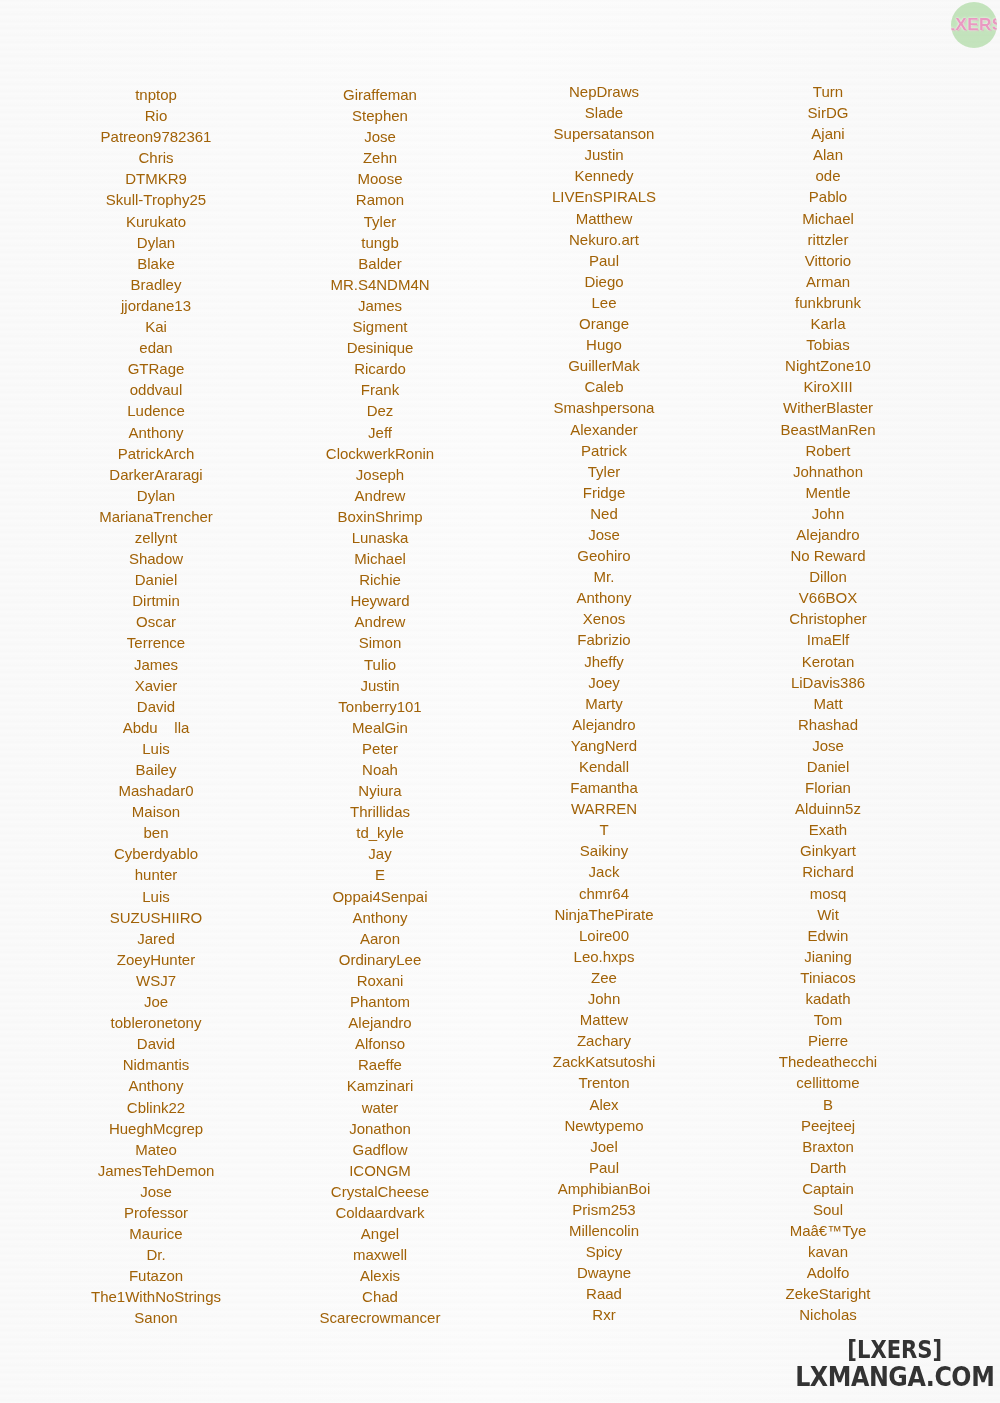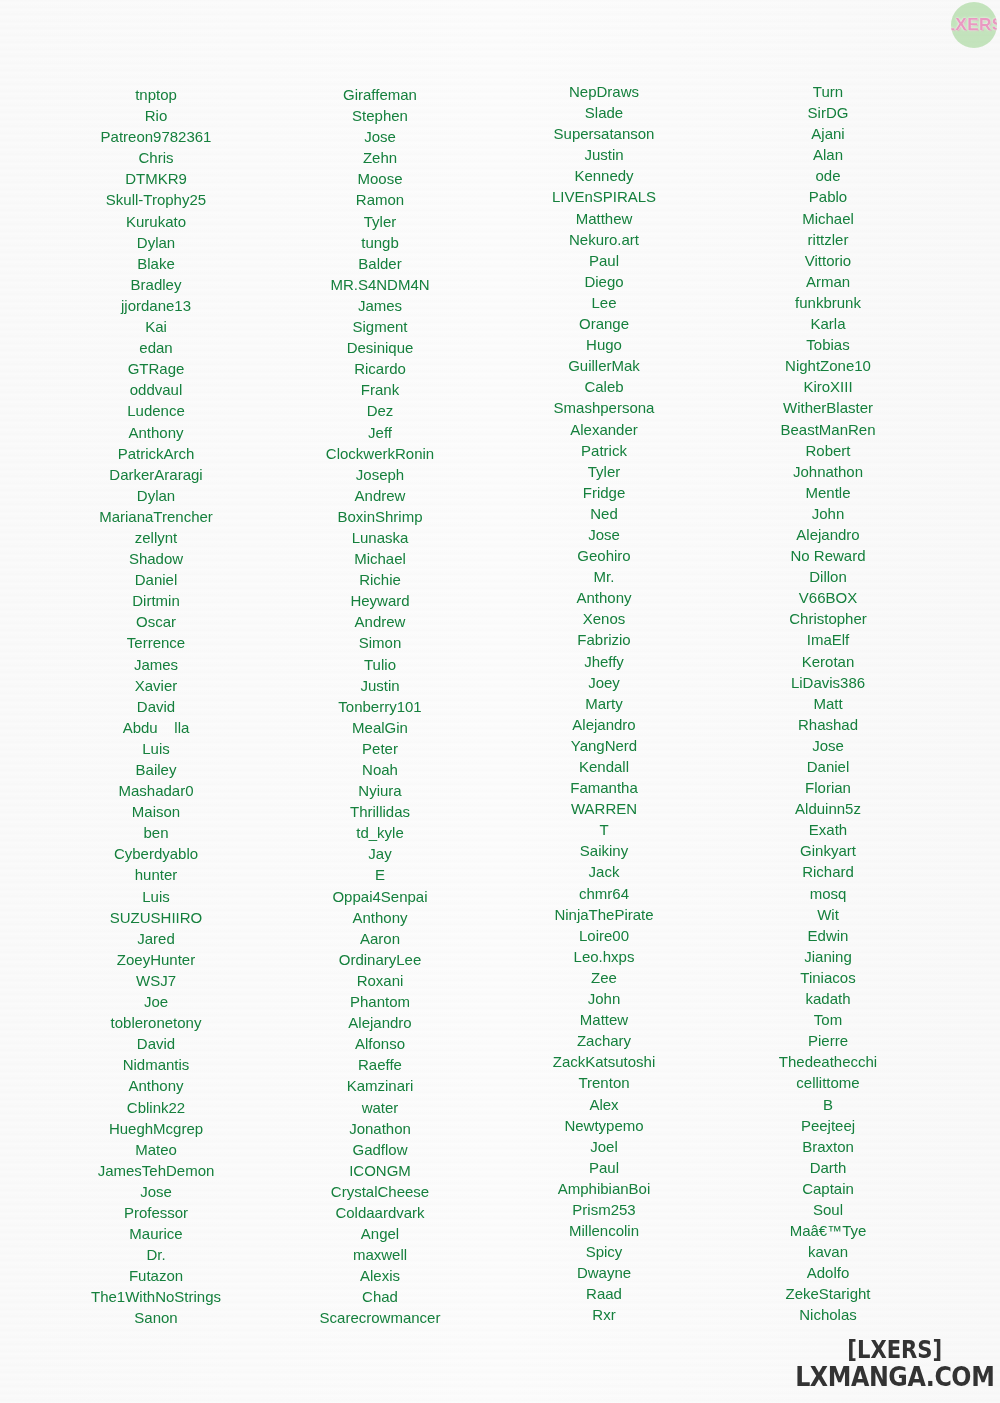--- a/index.html
+++ b/index.html
@@ -18,21 +18,21 @@
     left: 44px;
     top: 84px;
     width: 896px;
     display: grid;
     grid-template-columns: repeat(4, 224px);
   }
   .credits-column {
     text-align: center;
     font-size: 15px;
     line-height: 21.1px;
-    color: #15803d;
+    color: #a16207;
     white-space: pre;
   }
   .credits-column.shift-up { margin-top: -3px; }
   .logo-sticker {
     position: absolute;
     left: 951px;
     top: 2px;
     width: 46px;
     height: 46px;
     border-radius: 50%;

